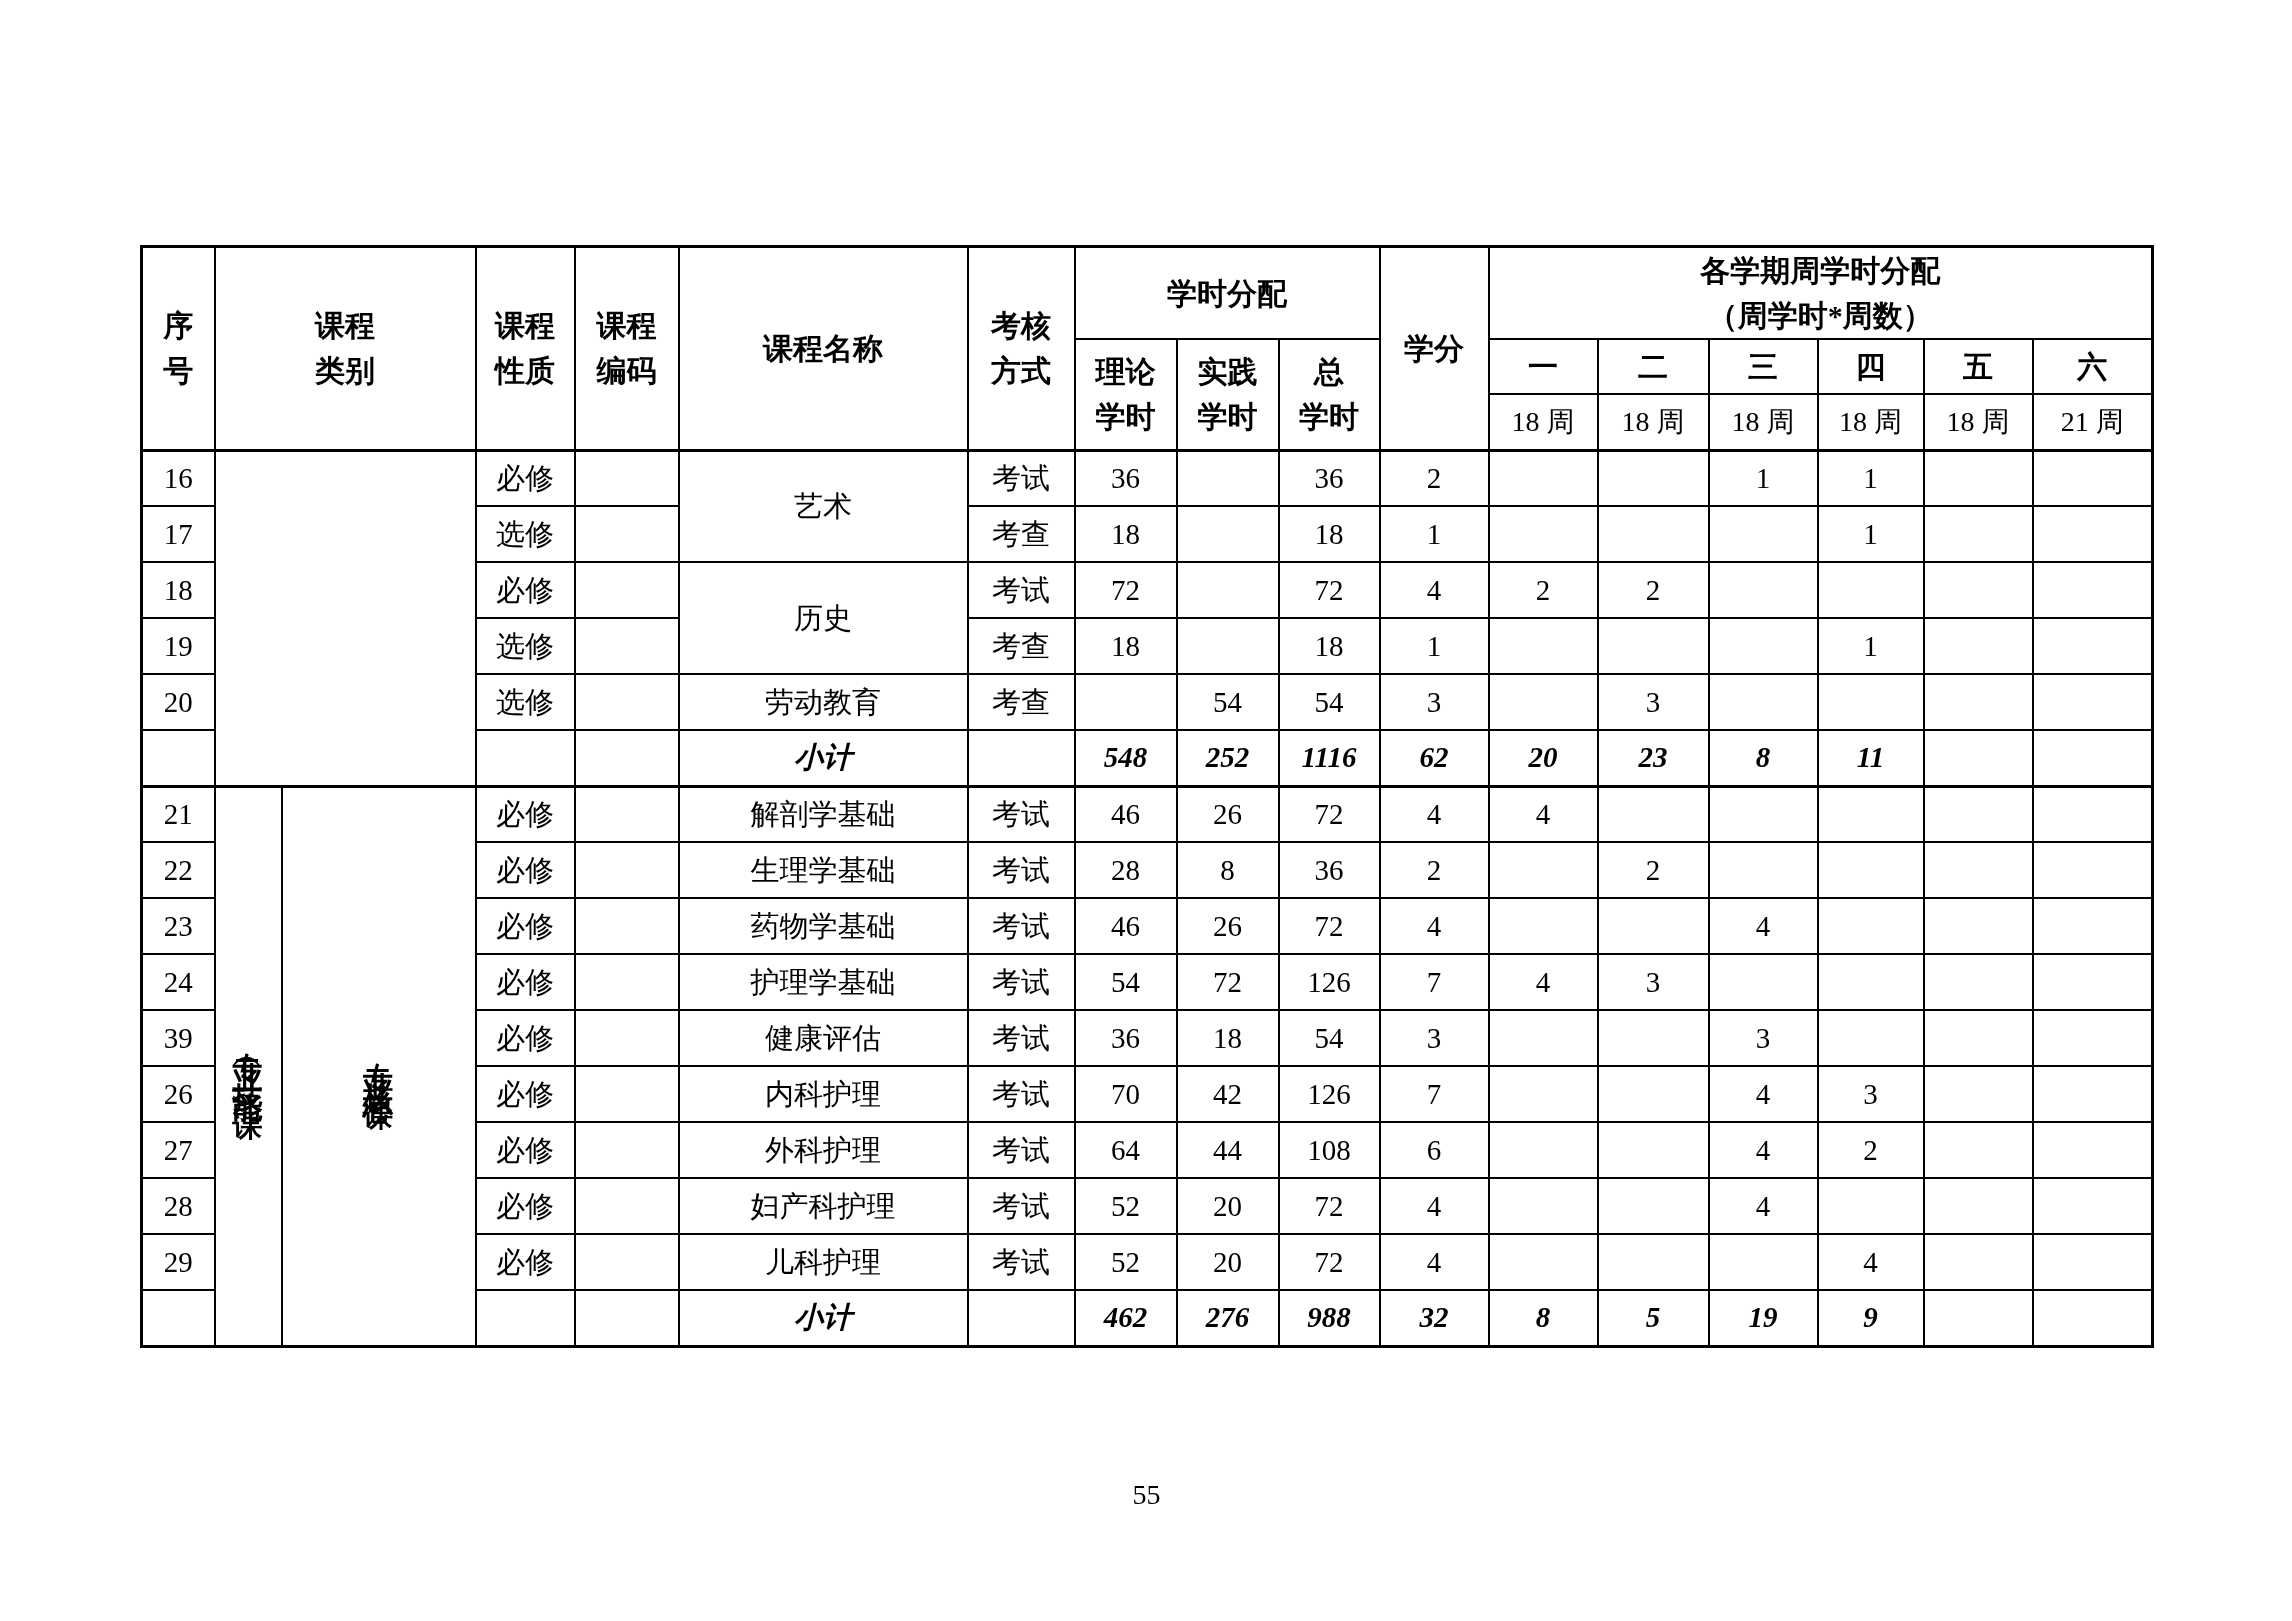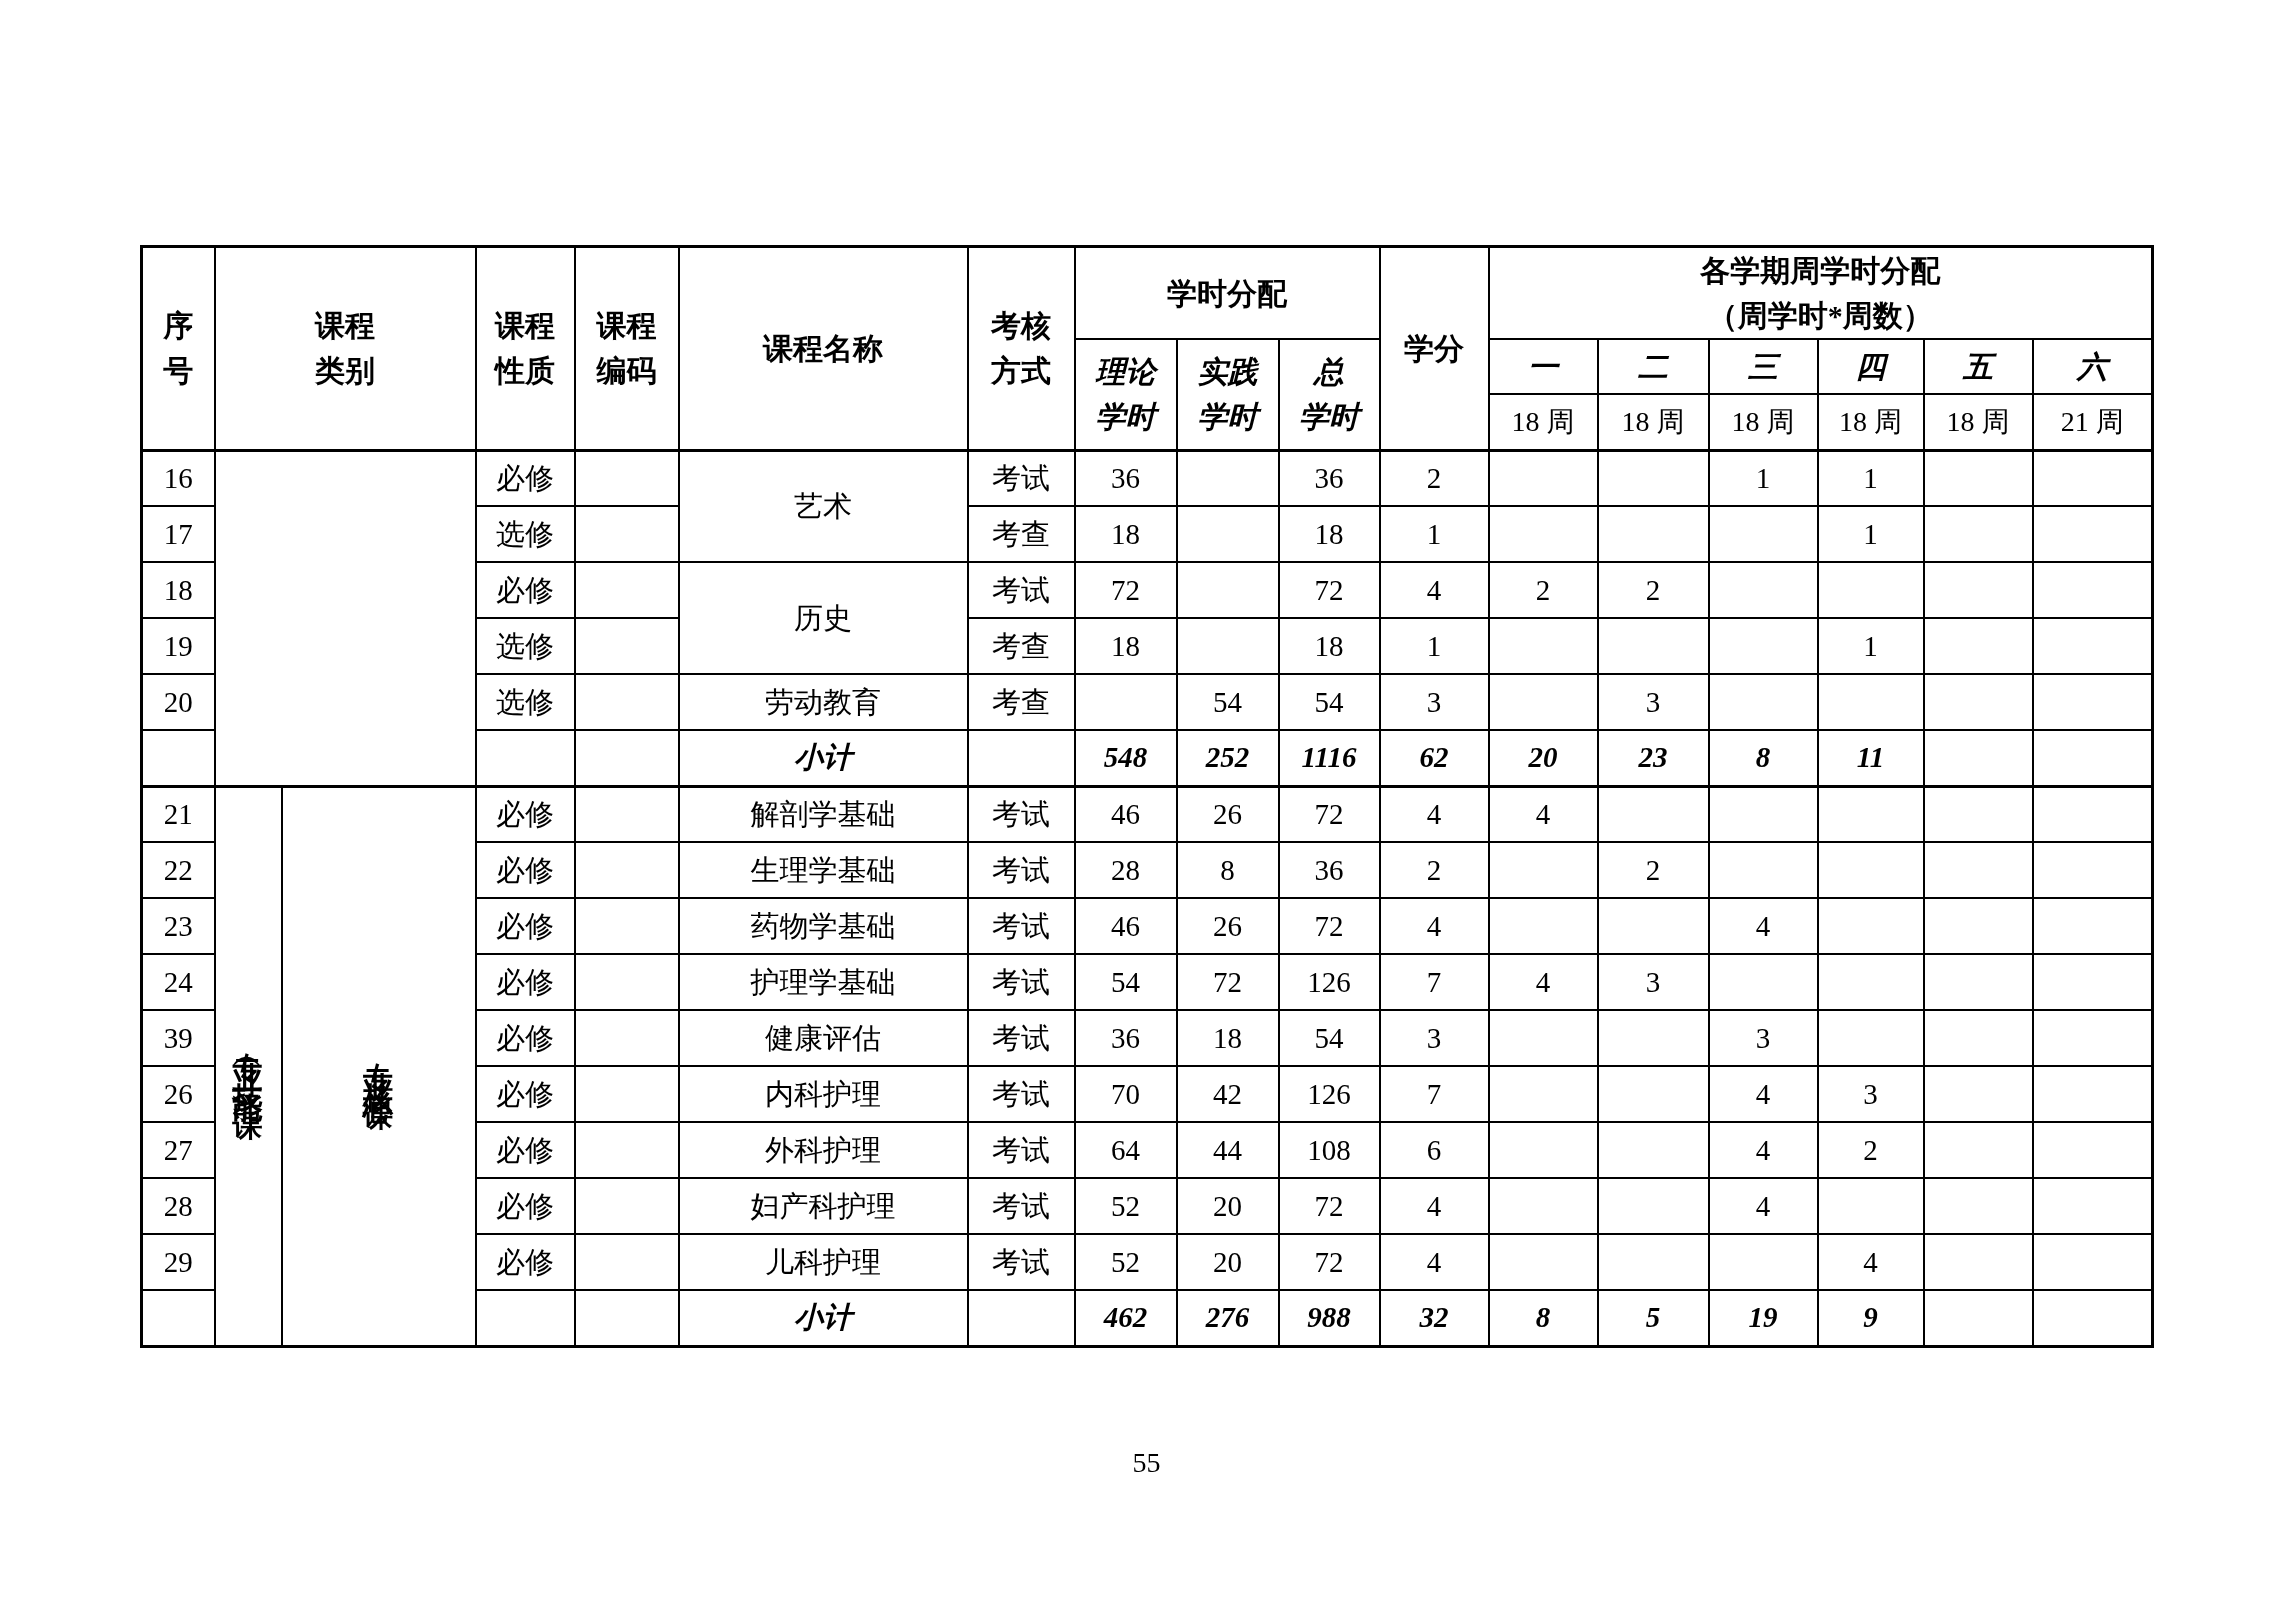--- a/index.html
+++ b/index.html
@@ -11,33 +11,33 @@
     position:absolute;left:140px;top:245px;width:2008px;height:1100px;
     border-collapse:collapse;table-layout:fixed;border:3.9px solid #000;
   }
   th,td{
     border:2px solid #000;text-align:center;vertical-align:middle;
     padding:0;overflow:hidden;
   }
   thead th{font-weight:bold;font-size:30px;line-height:1.5;white-space:pre-line;}
   thead tr.weeks-row th{font-weight:normal;font-size:28px;}
   thead tr.h1{height:90px;}
-  thead tr.h2{height:55px;font-style:italic;}
+  thead tr.h2{height:55px;}
   thead tr.h3{height:56px;}
   tbody tr{height:56px;}
   tbody td{font-size:29px;line-height:1.2;}
   tbody tr:first-child td{border-top:3.9px solid #000;}
   tbody tr.thick-top td{border-top:3.9px solid #000;}
   tbody tr.subtotal td{font-weight:bold;font-style:italic;}
   .vtext{
     writing-mode:vertical-rl;text-orientation:mixed;display:inline-block;
     font-weight:bold;font-size:30px;line-height:1.1;letter-spacing:9.8px;
   }
   .page-number{
-    position:absolute;top:1447px;left:0;width:100%;text-align:center;
+    position:absolute;top:1479px;left:0;width:100%;text-align:center;
     font-size:28px;
   }
 </style>
 </head>
 <body>
 
 <div class="page">
   <table class="curriculum">
     <colgroup>
       <col style="width:73px">

